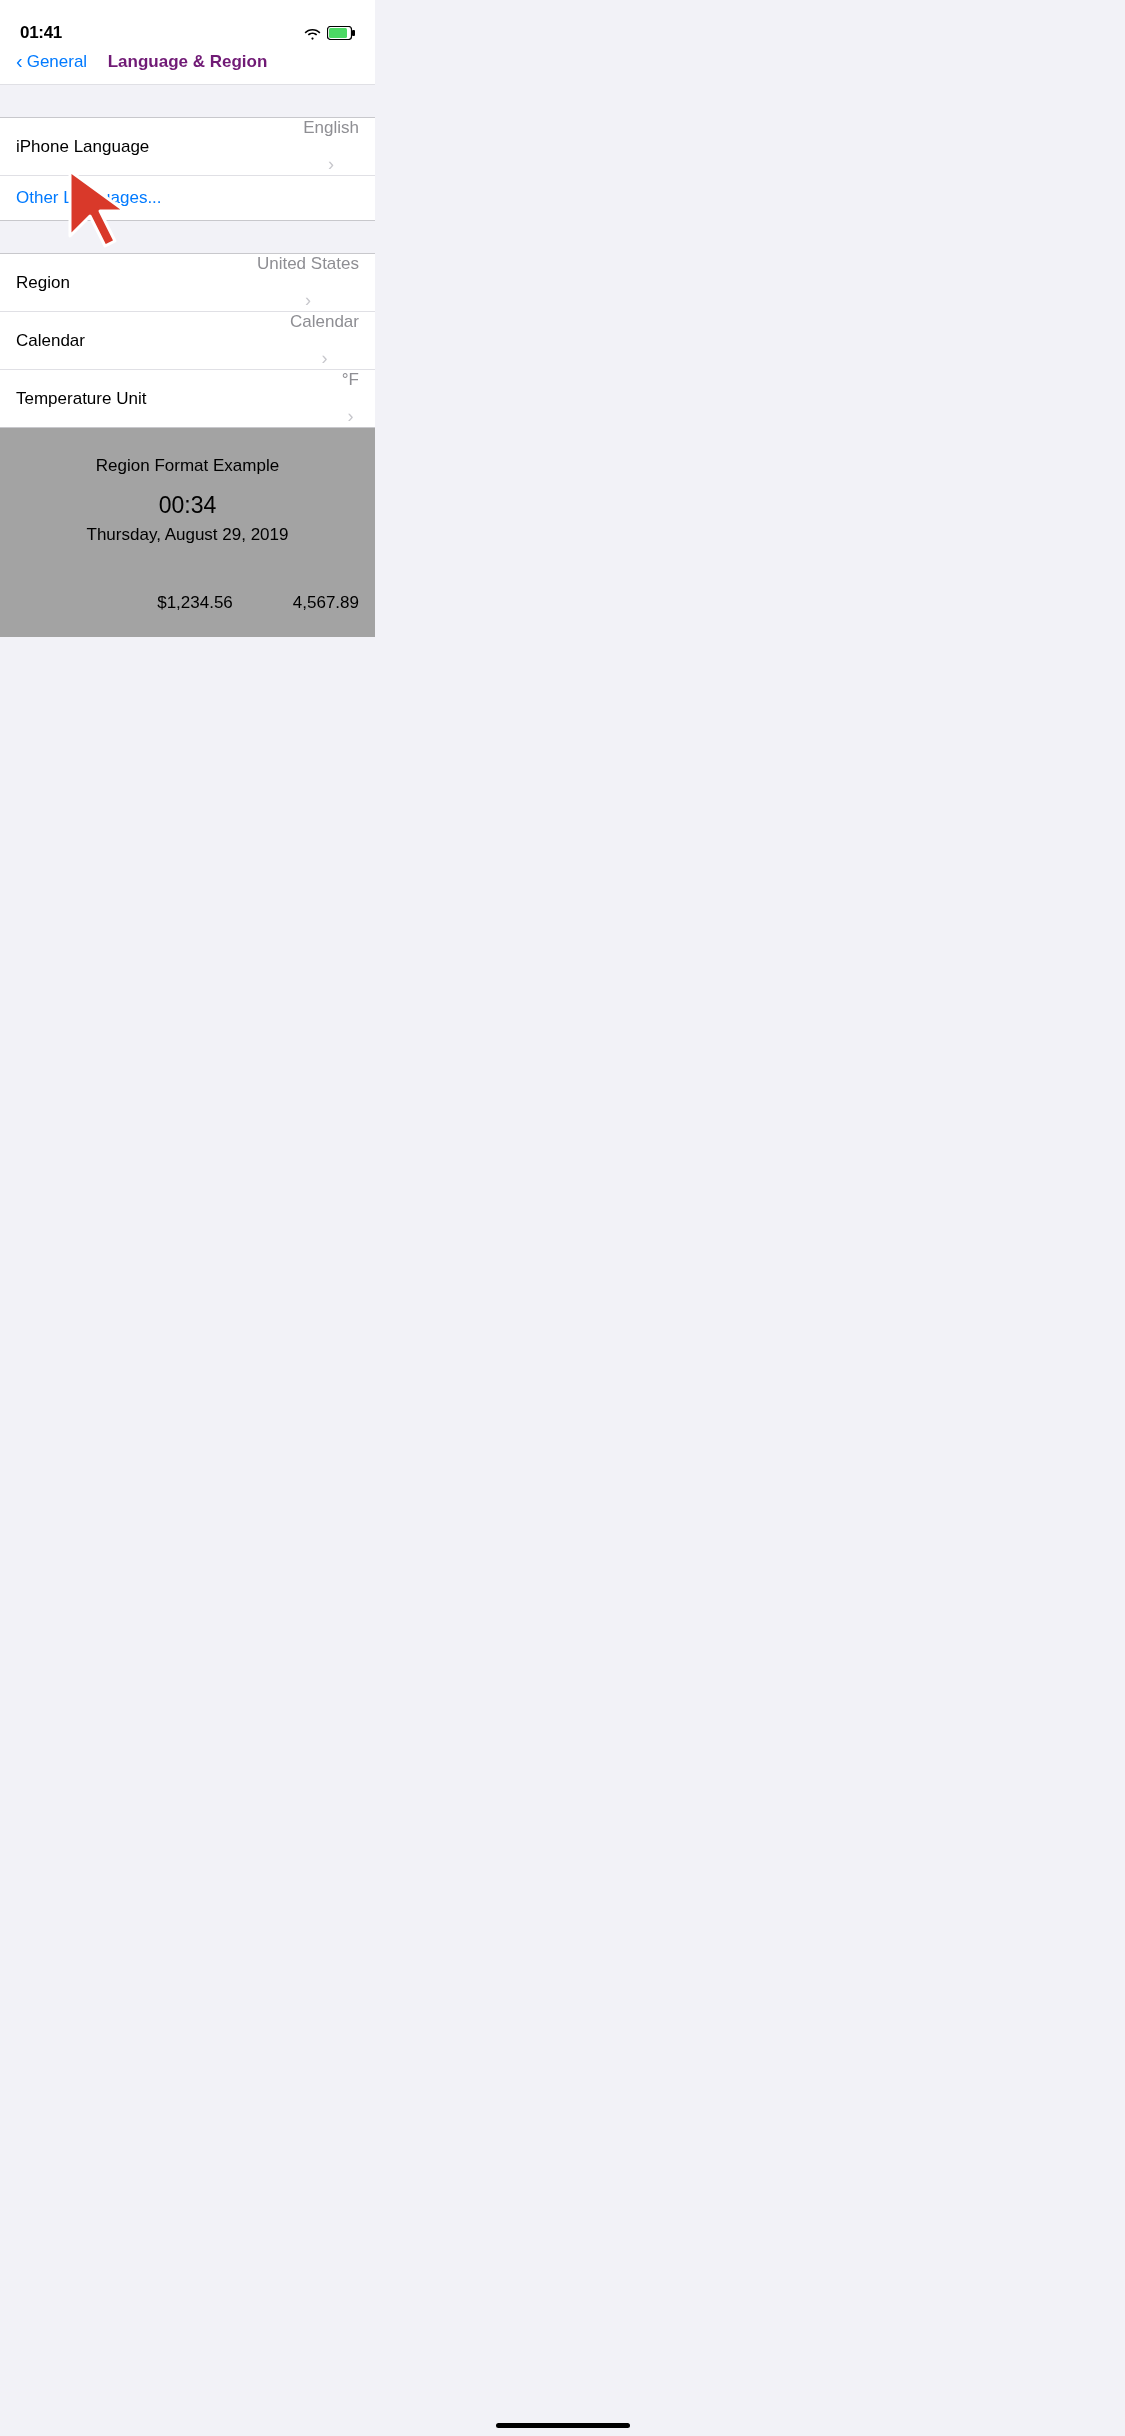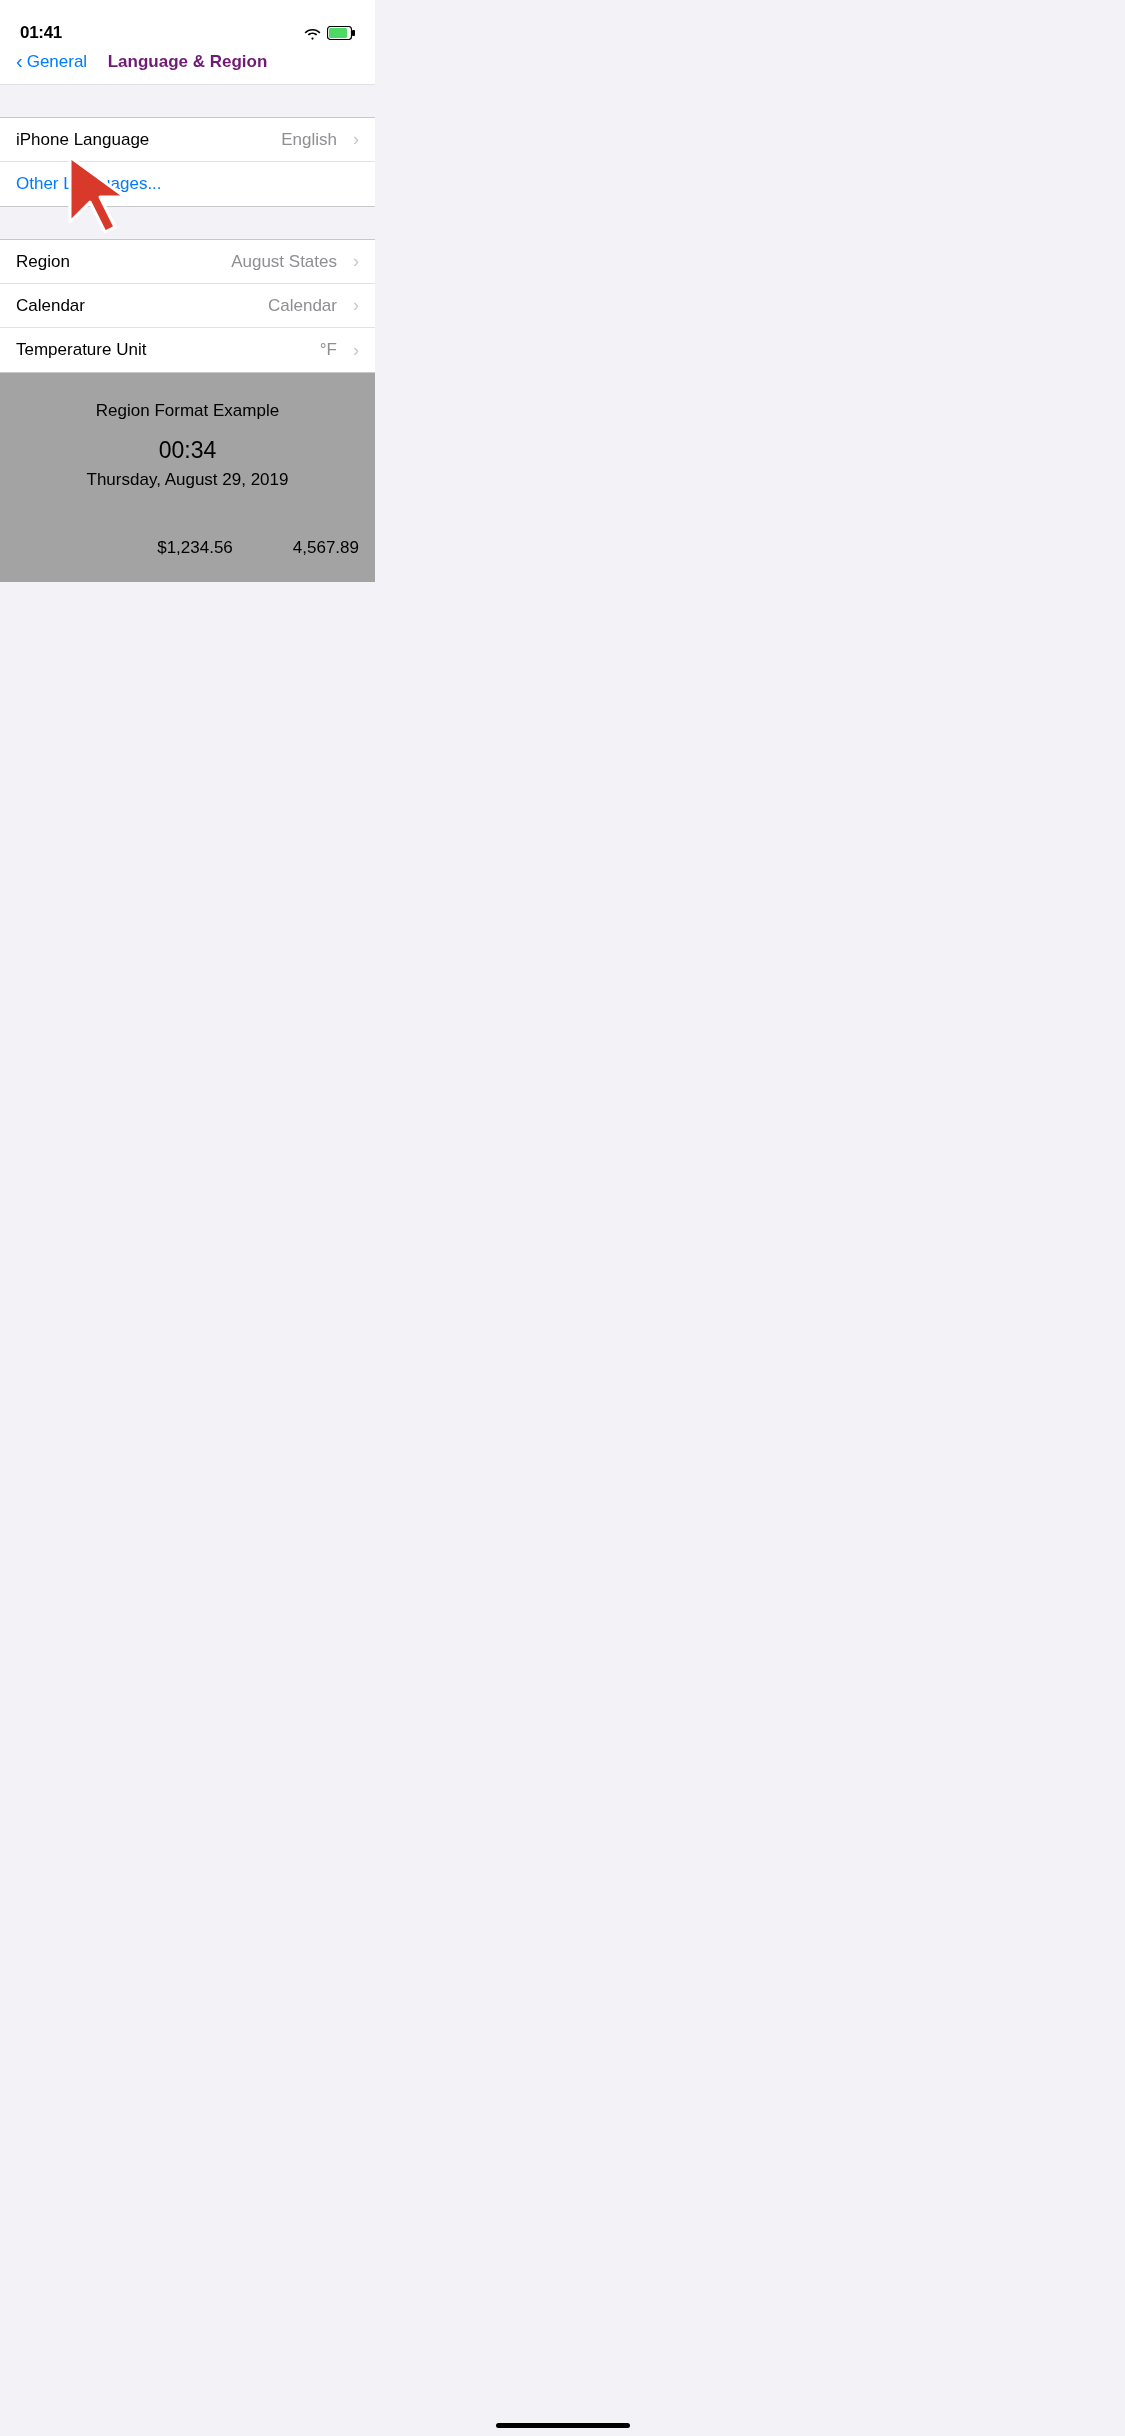--- a/index.html
+++ b/index.html
@@ -120,20 +120,21 @@
       color: #000;
       flex: 1;
     }
 
     .settings-row-value {
       display: flex;
       align-items: center;
       gap: 16px;
       color: #8e8e93;
       font-size: 17px;
+      flex-direction: column;
     }
 
     .settings-row-chevron {
       color: #c7c7cc;
       font-size: 18px;
     }
 
     .settings-row-link {
       font-size: 17px;
       color: #007aff;
@@ -250,21 +251,21 @@
     </svg>
   </div>
 </div>
 
 <div class="section-spacer"></div>
 
 <div class="settings-group">
   <div class="settings-row">
     <span class="settings-row-label">Region</span>
     <div class="settings-row-value">
-      <span>August States</span>
+      <span>United States</span>
       <span class="settings-row-chevron">›</span>
     </div>
   </div>
 
   <div class="settings-row">
     <span class="settings-row-label">Calendar</span>
     <div class="settings-row-value">
       <span>Calendar</span>
       <span class="settings-row-chevron">›</span>
     </div>

